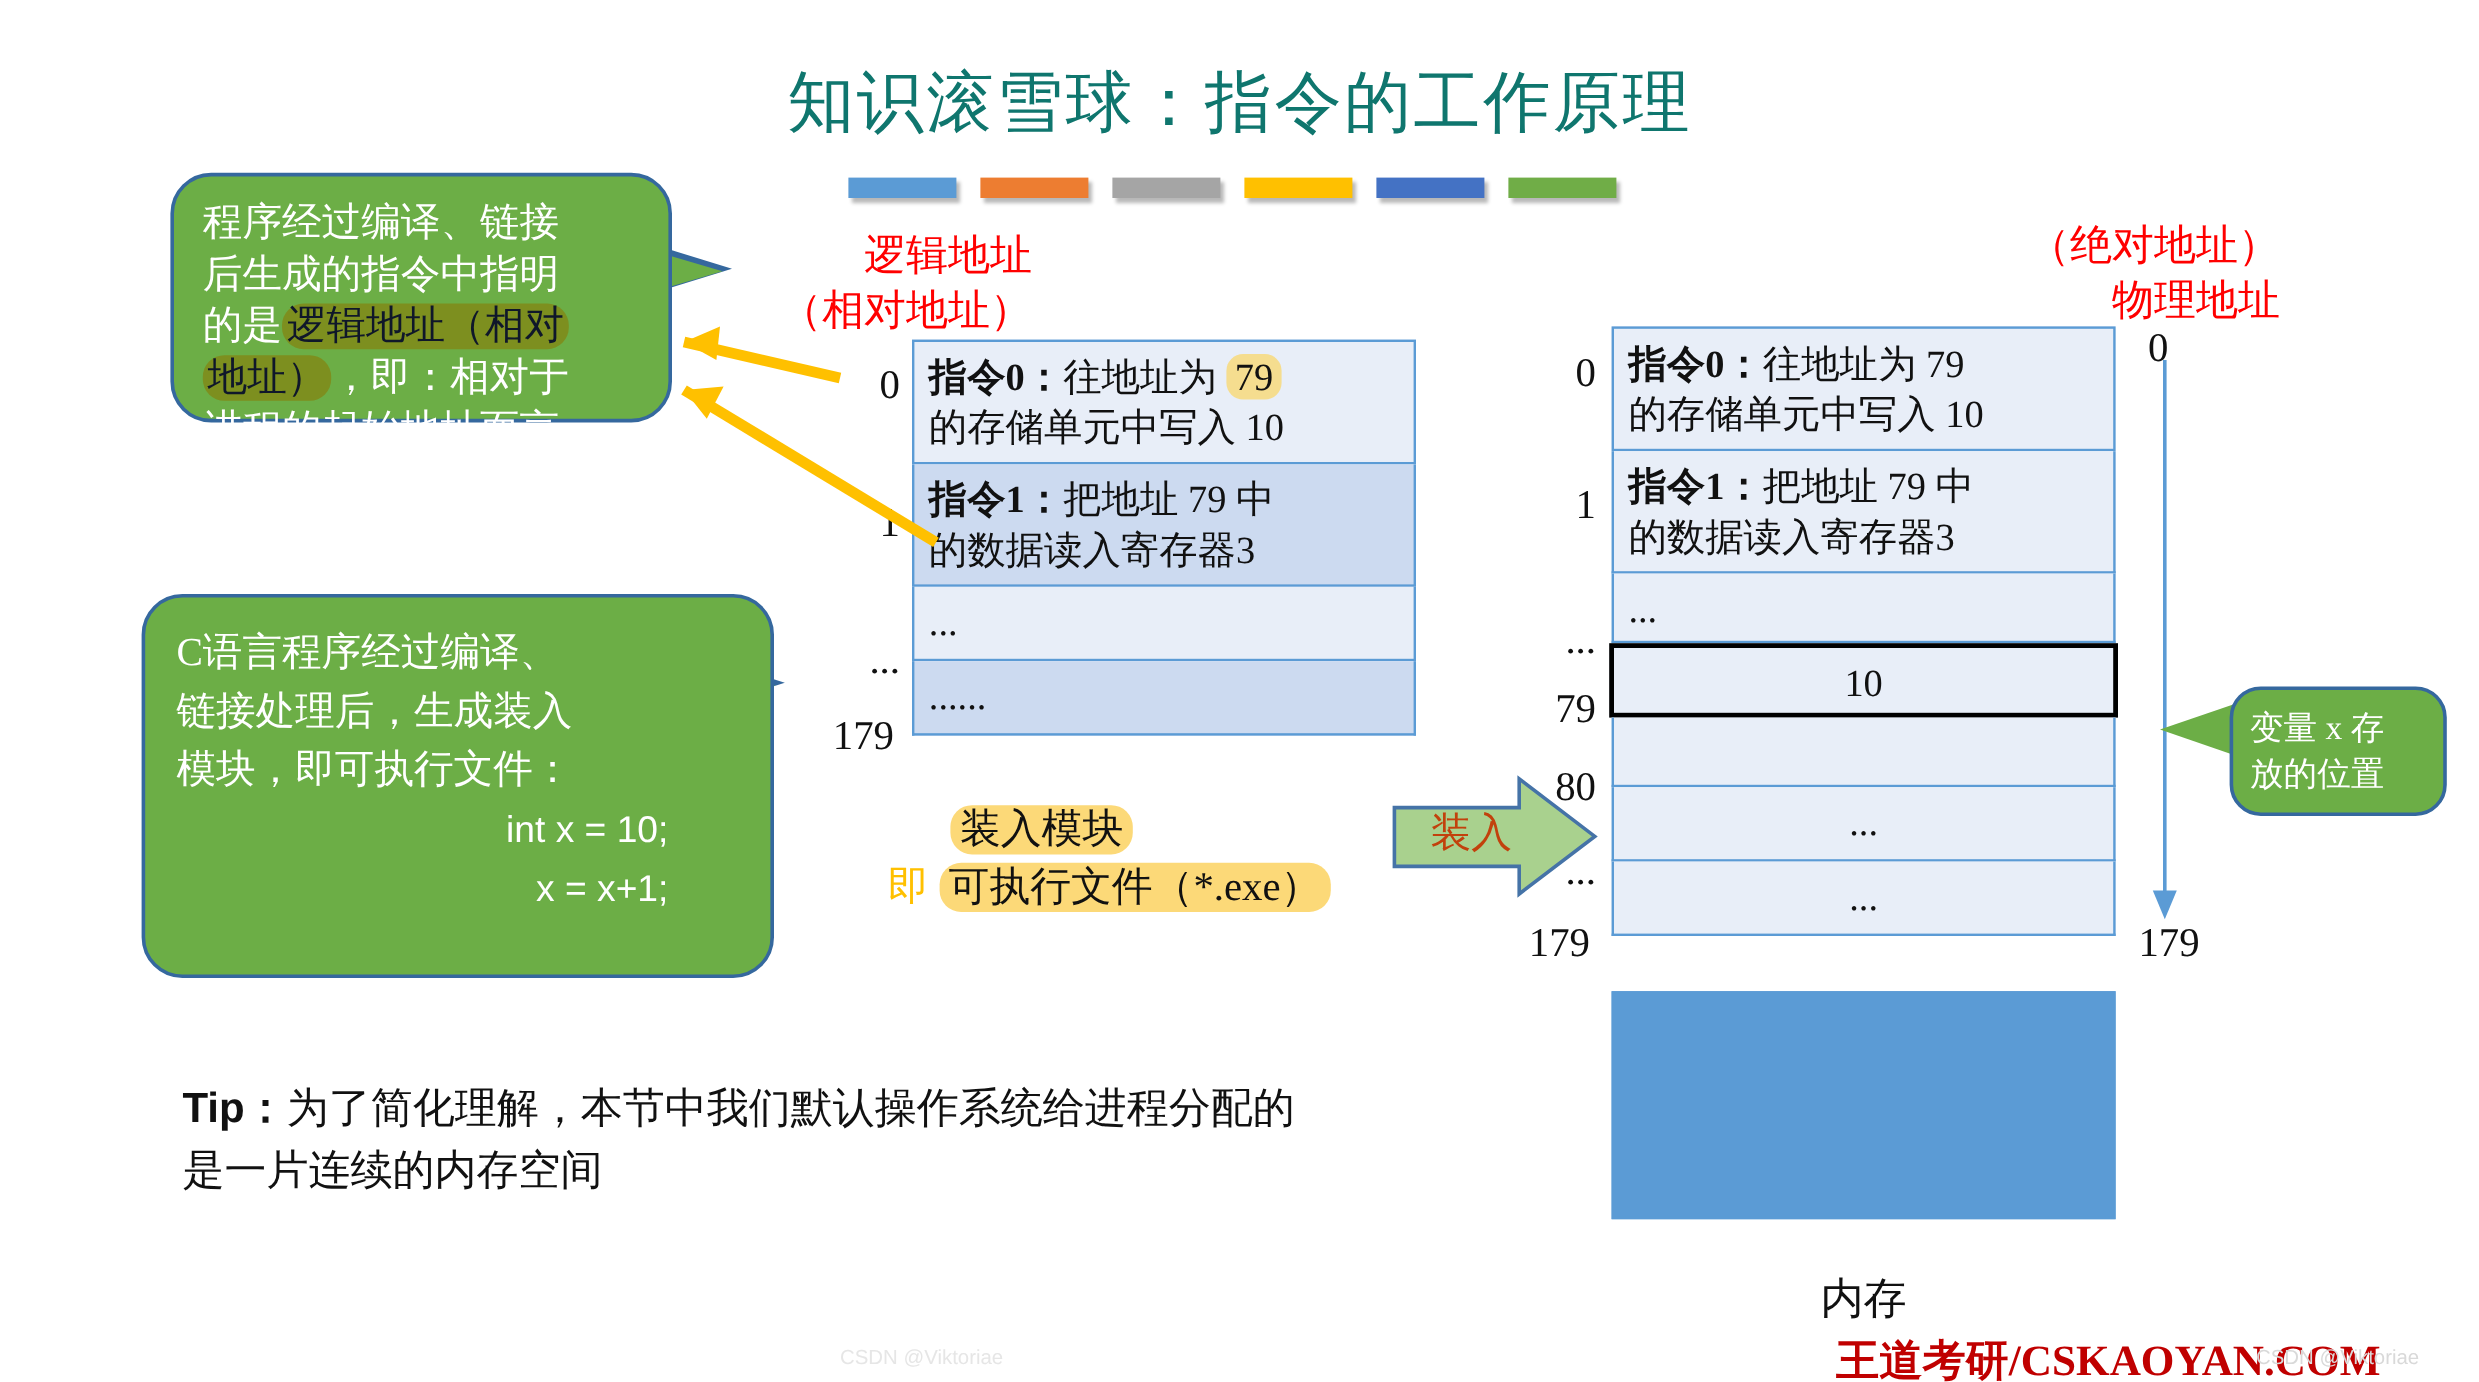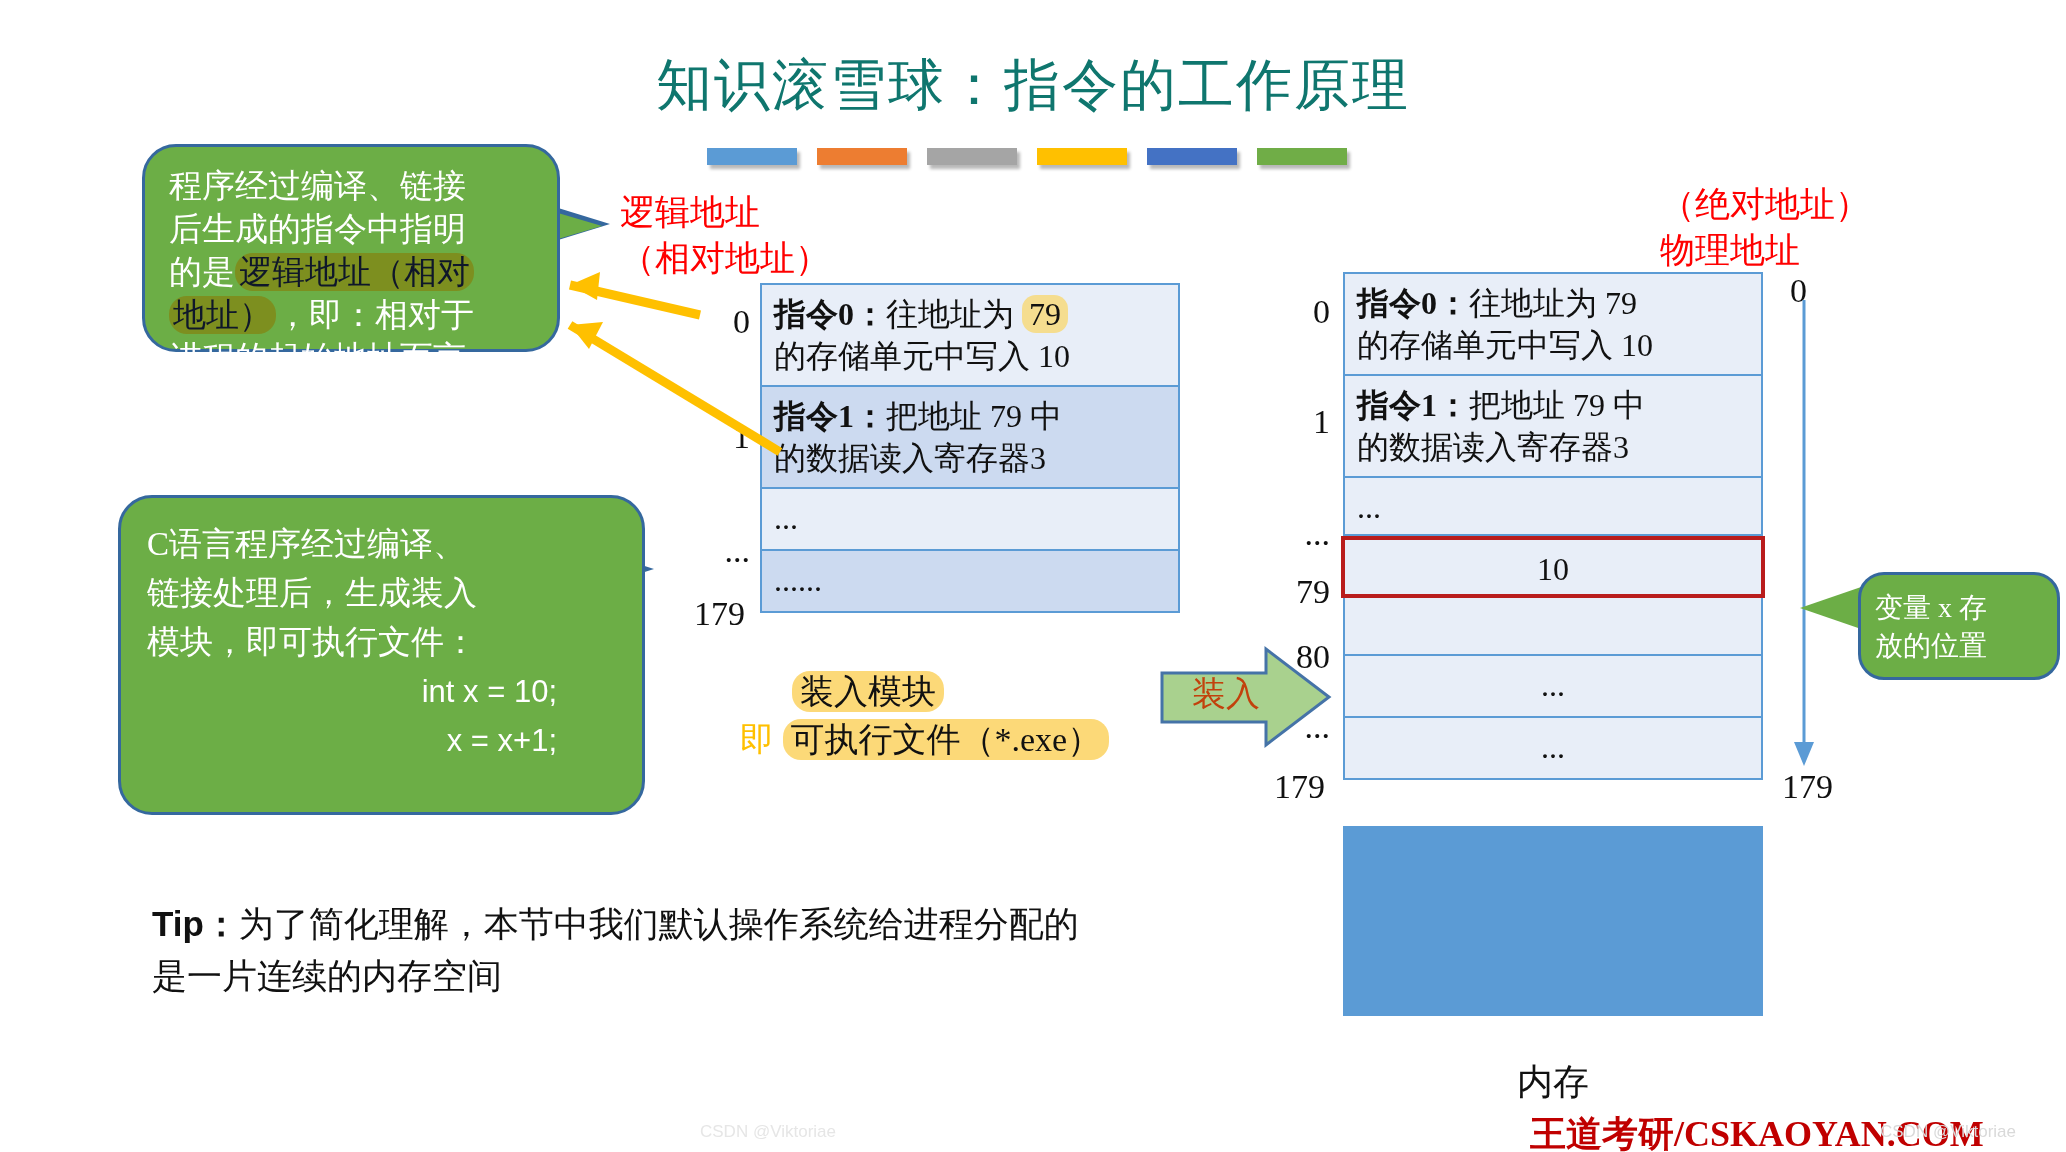--- a/index.html
+++ b/index.html
@@ -58,21 +58,21 @@
   }
   #callout2-tail-b{
     left:560px;top:539px;width:0;height:0;
     border-top:30px solid transparent;border-bottom:30px solid transparent;
     border-left:94px solid #35689e;z-index:-1;
   }
 
   
   .redlabel{
     font-family:"Liberation Serif",serif;color:#ff0000;
-    font-size:35px;line-height:46px;text-align:left;white-space:nowrap;
+    font-size:35px;line-height:46px;text-align:right;white-space:nowrap;
   }
   #red-logical{left:620px;top:190px;width:240px;}
   #red-physical{left:1660px;top:182px;width:240px;}
 
   
   #ltab{left:760px;top:283px;width:420px;}
   #ltab .row{
     border:2px solid #5b9bd5;border-top:none;box-sizing:border-box;
     font-family:"Liberation Serif",serif;font-size:32px;line-height:42px;
     color:#111;padding:8px 12px;
@@ -106,32 +106,32 @@
   
   #rtab{left:1343px;top:272px;width:420px;}
   #rtab .row{
     border:2px solid #5b9bd5;border-top:none;box-sizing:border-box;
     background:#e8eef8;color:#111;
     font-family:"Liberation Serif",serif;font-size:32px;line-height:42px;
     padding:8px 12px;
   }
   #rtab .row.first{border-top:2px solid #5b9bd5;}
   #rtab .ctr{text-align:center;}
-  #rtab .emph{border:4px solid #b91c1c;margin-left:-2px;margin-right:-2px;width:424px;}
+  #rtab .emph{border:4px solid #000000;margin-left:-2px;margin-right:-2px;width:424px;}
   #memblock{left:1343px;top:826px;width:420px;height:190px;background:#5b9bd5;border:2px solid #5b9bd5;box-sizing:border-box;}
   .ridx{
     position:absolute;font-family:"Liberation Serif",serif;font-size:34px;
     color:#111;text-align:right;width:90px;
   }
   #memlabel{left:1343px;top:1058px;width:420px;text-align:center;
     font-family:"Liberation Serif",serif;font-size:36px;color:#111;}
 
   
   .bluemark{position:absolute;font-family:"Liberation Serif",serif;font-size:34px;color:#111;}
-  #vcallout{left:1858px;top:572px;width:202px;height:108px;
+  #vcallout{left:1858px;top:572px;width:181px;height:108px;
     background:#6cae46;border:3px solid #35689e;border-radius:26px;box-sizing:border-box;}
   #vcallout .txt{position:absolute;left:14px;top:14px;width:172px;
     font-family:"Liberation Serif",serif;font-size:28px;line-height:38px;color:#fff;}
   #vcallout-tail{left:1800px;top:586px;width:0;height:0;
     border-top:22px solid transparent;border-bottom:22px solid transparent;
     border-right:64px solid #6cae46;}
 
   
   #tip{left:152px;top:898px;width:1060px;
     font-family:"Liberation Serif",serif;font-size:35px;line-height:52px;color:#111;}

